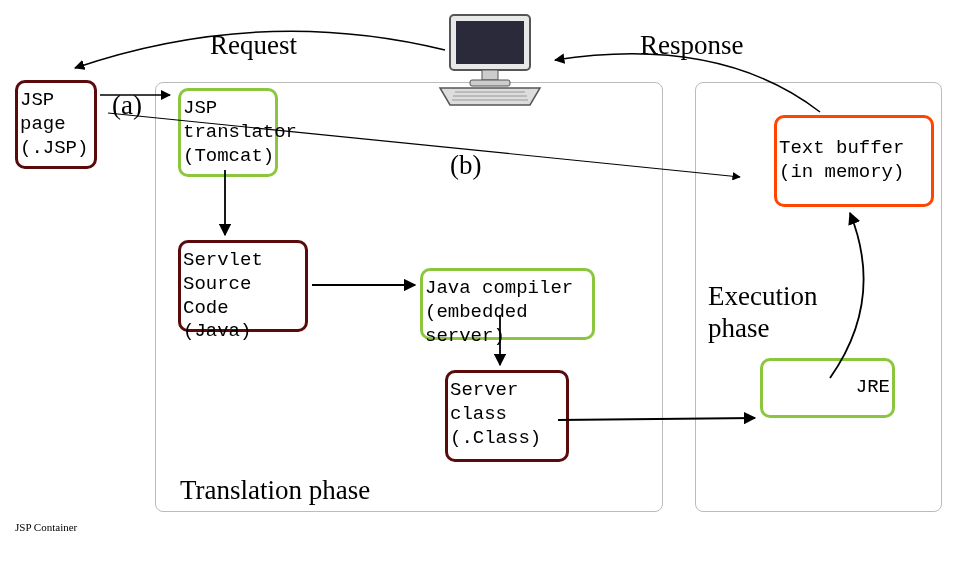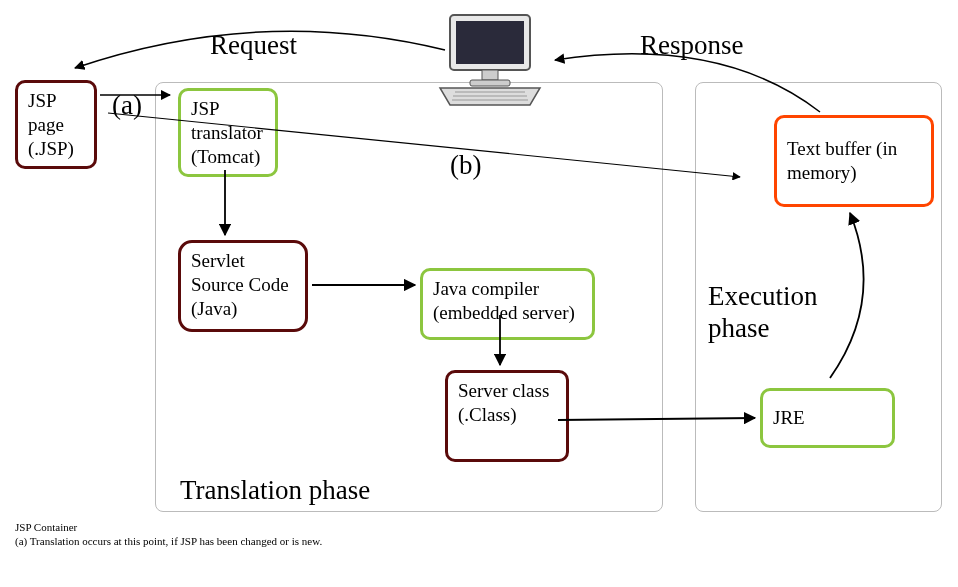--- a/index.html
+++ b/index.html
@@ -11,22 +11,23 @@
     font-family: "Times New Roman", serif;
     font-size: 19px;
     background: #fff;
     position: relative;
     color: #000;
   }
   .box {
     position: absolute;
     border-radius: 10px;
     background: #fff;
-    padding: 6px 10px;
+    padding: 6px 2px;
     line-height: 1.25;
+    font-family: Liberation Mono, monospace;
   }
   .maroon { border: 3px solid #5a0a0a; }
   .lime   { border: 3px solid #8cc63f; }
   .orange { border: 3px solid #ff4500; margin-left: 29px; }
   .phase {
     position: absolute;
     border: 1px solid #bbb;
     border-radius: 8px;
     background: transparent;
   }
@@ -58,33 +59,33 @@
 <div class="phase" style="left:695px; top:82px; width:247px; height:430px;"></div>
 
 <div class="box maroon" style="left:15px; top:80px; width:82px;">
   <span>JSP page (.JSP)</span>
 </div>
 
 <div class="box lime" style="left:178px; top:88px; width:100px;">
   <span>JSP translator (Tomcat)</span>
 </div>
 
-<div class="box maroon" style="left:178px; top:240px; width:130px; height:92px;border-radius:14px;">
+<div class="box maroon" style="left:178px; top:240px; width:130px; height:92px;">
   <span>Servlet Source Code (Java)</span>
 </div>
 
 <div class="box lime" style="left:420px; top:240px; width:175px; height:72px;margin-top:28px;">
   <span>Java compiler (embedded server)</span>
 </div>
 
 <div class="box maroon" style="left:445px; top:370px; width:124px; height:92px;">
   <span>Server class (.Class)</span>
 </div>
 
-<div class="box lime" style="left:760px; top:388px; width:135px; height:60px; text-align:center; display:flex; align-items:center; justify-content:flex-start;">
+<div class="box lime" style="left:760px; top:358px; width:135px; height:60px; text-align:center; display:flex; align-items:center; justify-content:flex-end;">
   <span>JRE</span>
 </div>
 
 <div class="box orange" style="left:745px; top:115px; width:160px; height:92px; display:flex; align-items:center;">
   <span>Text buffer (in memory)</span>
 </div>
 
 <div class="label" style="left:210px; top:30px;">
   <span>Request</span>
 </div>
@@ -99,21 +100,20 @@
 </div>
 <div class="label" style="left:180px; top:475px;">
   <span>Translation phase</span>
 </div>
 <div class="label" style="left:708px; top:280px; line-height:1.2; white-space:normal; width:100px;">
   <span>Execution phase</span>
 </div>
 
 <div class="footer" style="left:15px; top:520px;">
   <div>JSP Container</div>
-  <div>(a) Translation occurs at this point, if JSP has been changed or is new.</div>
 </div>
 
 <div class="computer" style="left:430px; top:10px;">
 <svg width="120" height="100" viewBox="0 0 120 100">
 
   <rect x="20" y="5" width="80" height="55" rx="4" fill="#e8e8e8" stroke="#555" stroke-width="2"></rect>
   <rect x="26" y="11" width="68" height="43" fill="#2a2a3a"></rect>
 
   <rect x="52" y="60" width="16" height="10" fill="#ccc" stroke="#555"></rect>
   <rect x="40" y="70" width="40" height="6" rx="2" fill="#ccc" stroke="#555"></rect>

